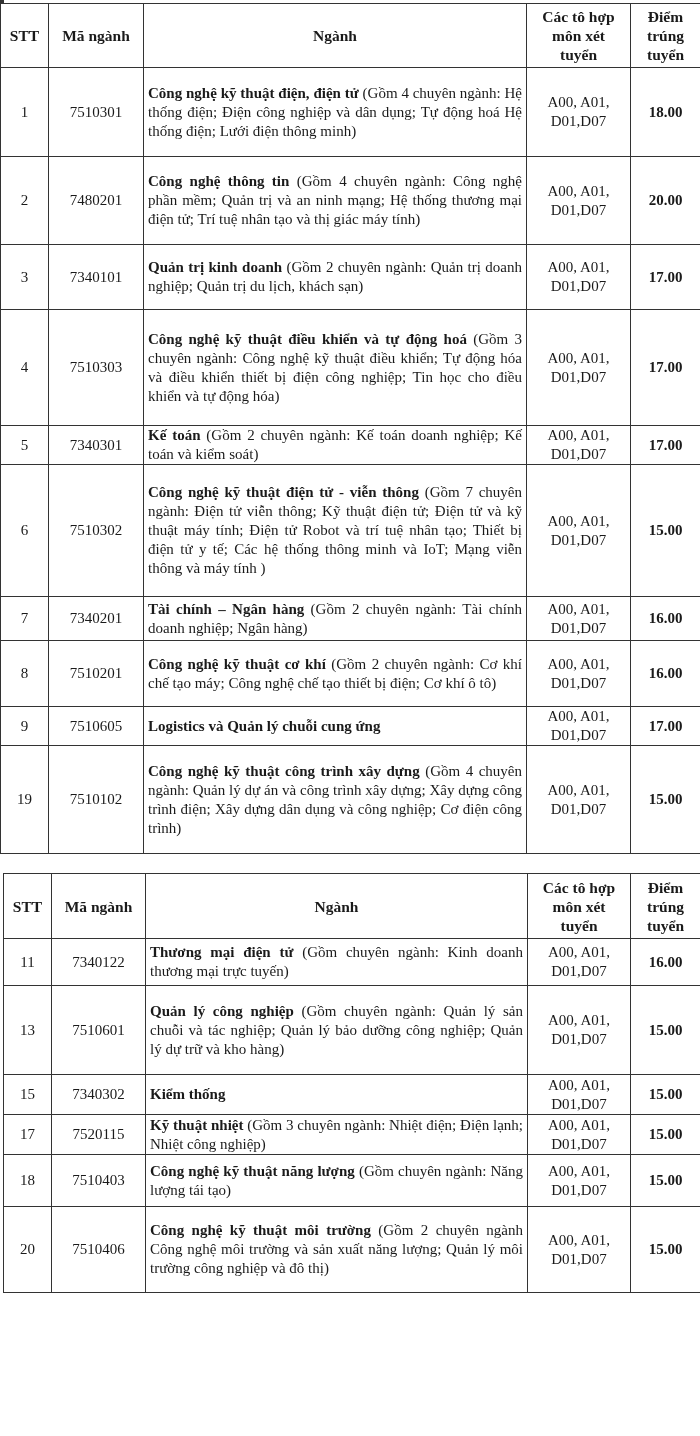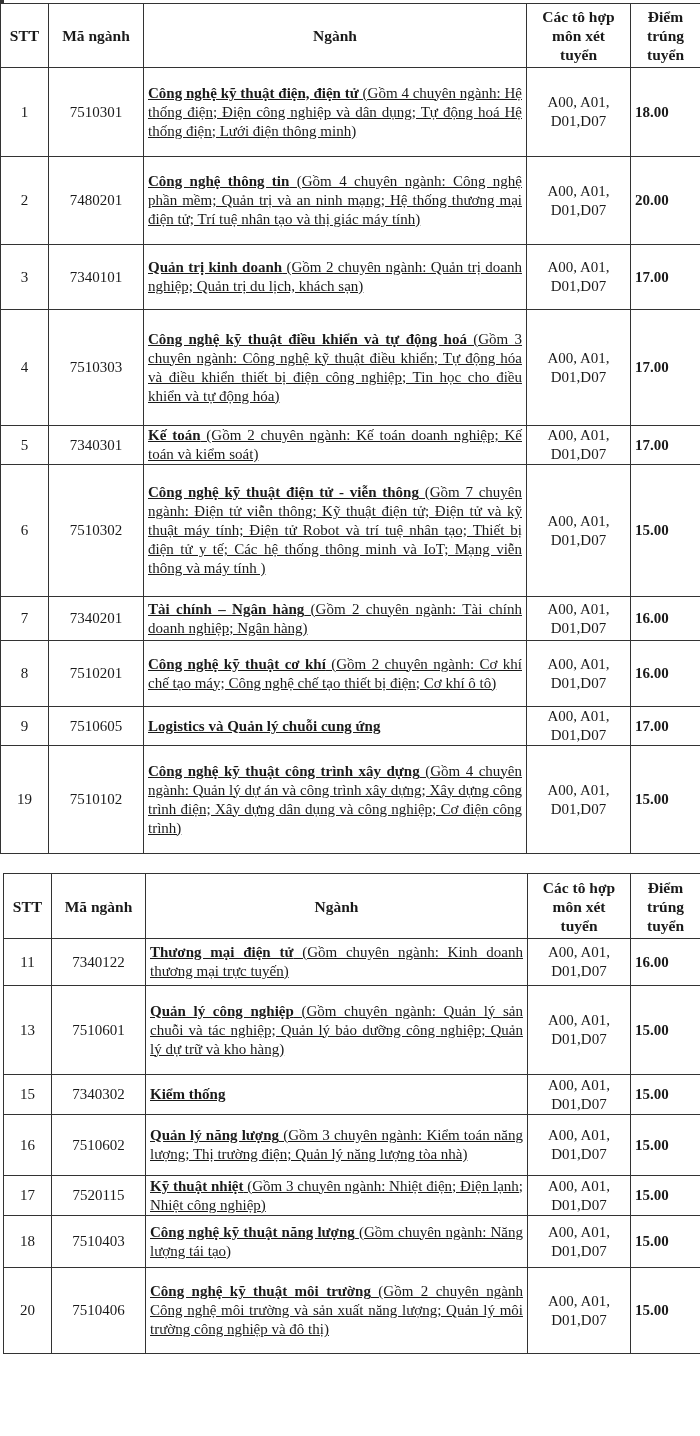--- a/index.html
+++ b/index.html
@@ -5,22 +5,22 @@
   html, body { margin: 0; padding: 0; background: #ffffff; }
   body { width: 700px; height: 1436px; position: relative; overflow: hidden;
          font-family: "Liberation Serif", "DejaVu Serif", serif; color: #111; }
   table.admission { position: absolute; border-collapse: collapse; table-layout: fixed; }
   table.admission td, table.admission th {
     border: 1.5px solid #333; font-size: 15px; line-height: 19px; padding: 0 4px;
     vertical-align: middle; color: #1a1a1a;
   }
   table.admission th { font-weight: bold; text-align: center; font-size: 15.5px; line-height: 19px; }
   td.stt, td.code, td.combo { text-align: center; }
-  td.score { text-align: left; font-weight: bold; font-size: 15.5px; }
-  td.major { text-align: justify; padding: 0 7px 0 8px; text-decoration: underline; }
+  td.score { text-align: center; font-weight: bold; font-size: 15.5px; }
+  td.major { text-align: justify; padding: 0 7px 0 8px; }
   td.major b { font-weight: bold; }
   #t1 { left: 0px; top: 3px; width: 700px; }
   #t2 { left: 3px; top: 873px; width: 697px; }
   .tick { position: absolute; left: 0; top: 0; width: 4px; height: 3px; background: #333; }
 </style>
 </head>
 <body>
 
 <div class="tick"></div>
 
@@ -147,27 +147,20 @@
         <td class="combo"><span>A00, A01,</span><br><span>D01,D07</span></td>
         <td class="score">15.00</td>
       </tr>
       <tr style="height: 40px;">
         <td class="stt">15</td>
         <td class="code">7340302</td>
         <td class="major"><b>Kiểm thống</b><span></span></td>
         <td class="combo"><span>A00, A01,</span><br><span>D01,D07</span></td>
         <td class="score">15.00</td>
       </tr>
-      <tr style="height: 61px;">
-        <td class="stt">16</td>
-        <td class="code">7510602</td>
-        <td class="major"><b>Quản lý năng lượng</b><span> (Gồm 3 chuyên ngành: Kiểm toán năng lượng; Thị trường điện; Quản lý năng lượng tòa nhà)</span></td>
-        <td class="combo"><span>A00, A01,</span><br><span>D01,D07</span></td>
-        <td class="score">15.00</td>
-      </tr>
       <tr style="height: 40px;">
         <td class="stt">17</td>
         <td class="code">7520115</td>
         <td class="major"><b>Kỹ thuật nhiệt</b><span> (Gồm 3 chuyên ngành: Nhiệt điện; Điện lạnh; Nhiệt công nghiệp)</span></td>
         <td class="combo"><span>A00, A01,</span><br><span>D01,D07</span></td>
         <td class="score">15.00</td>
       </tr>
       <tr style="height: 52px;">
         <td class="stt">18</td>
         <td class="code">7510403</td>

